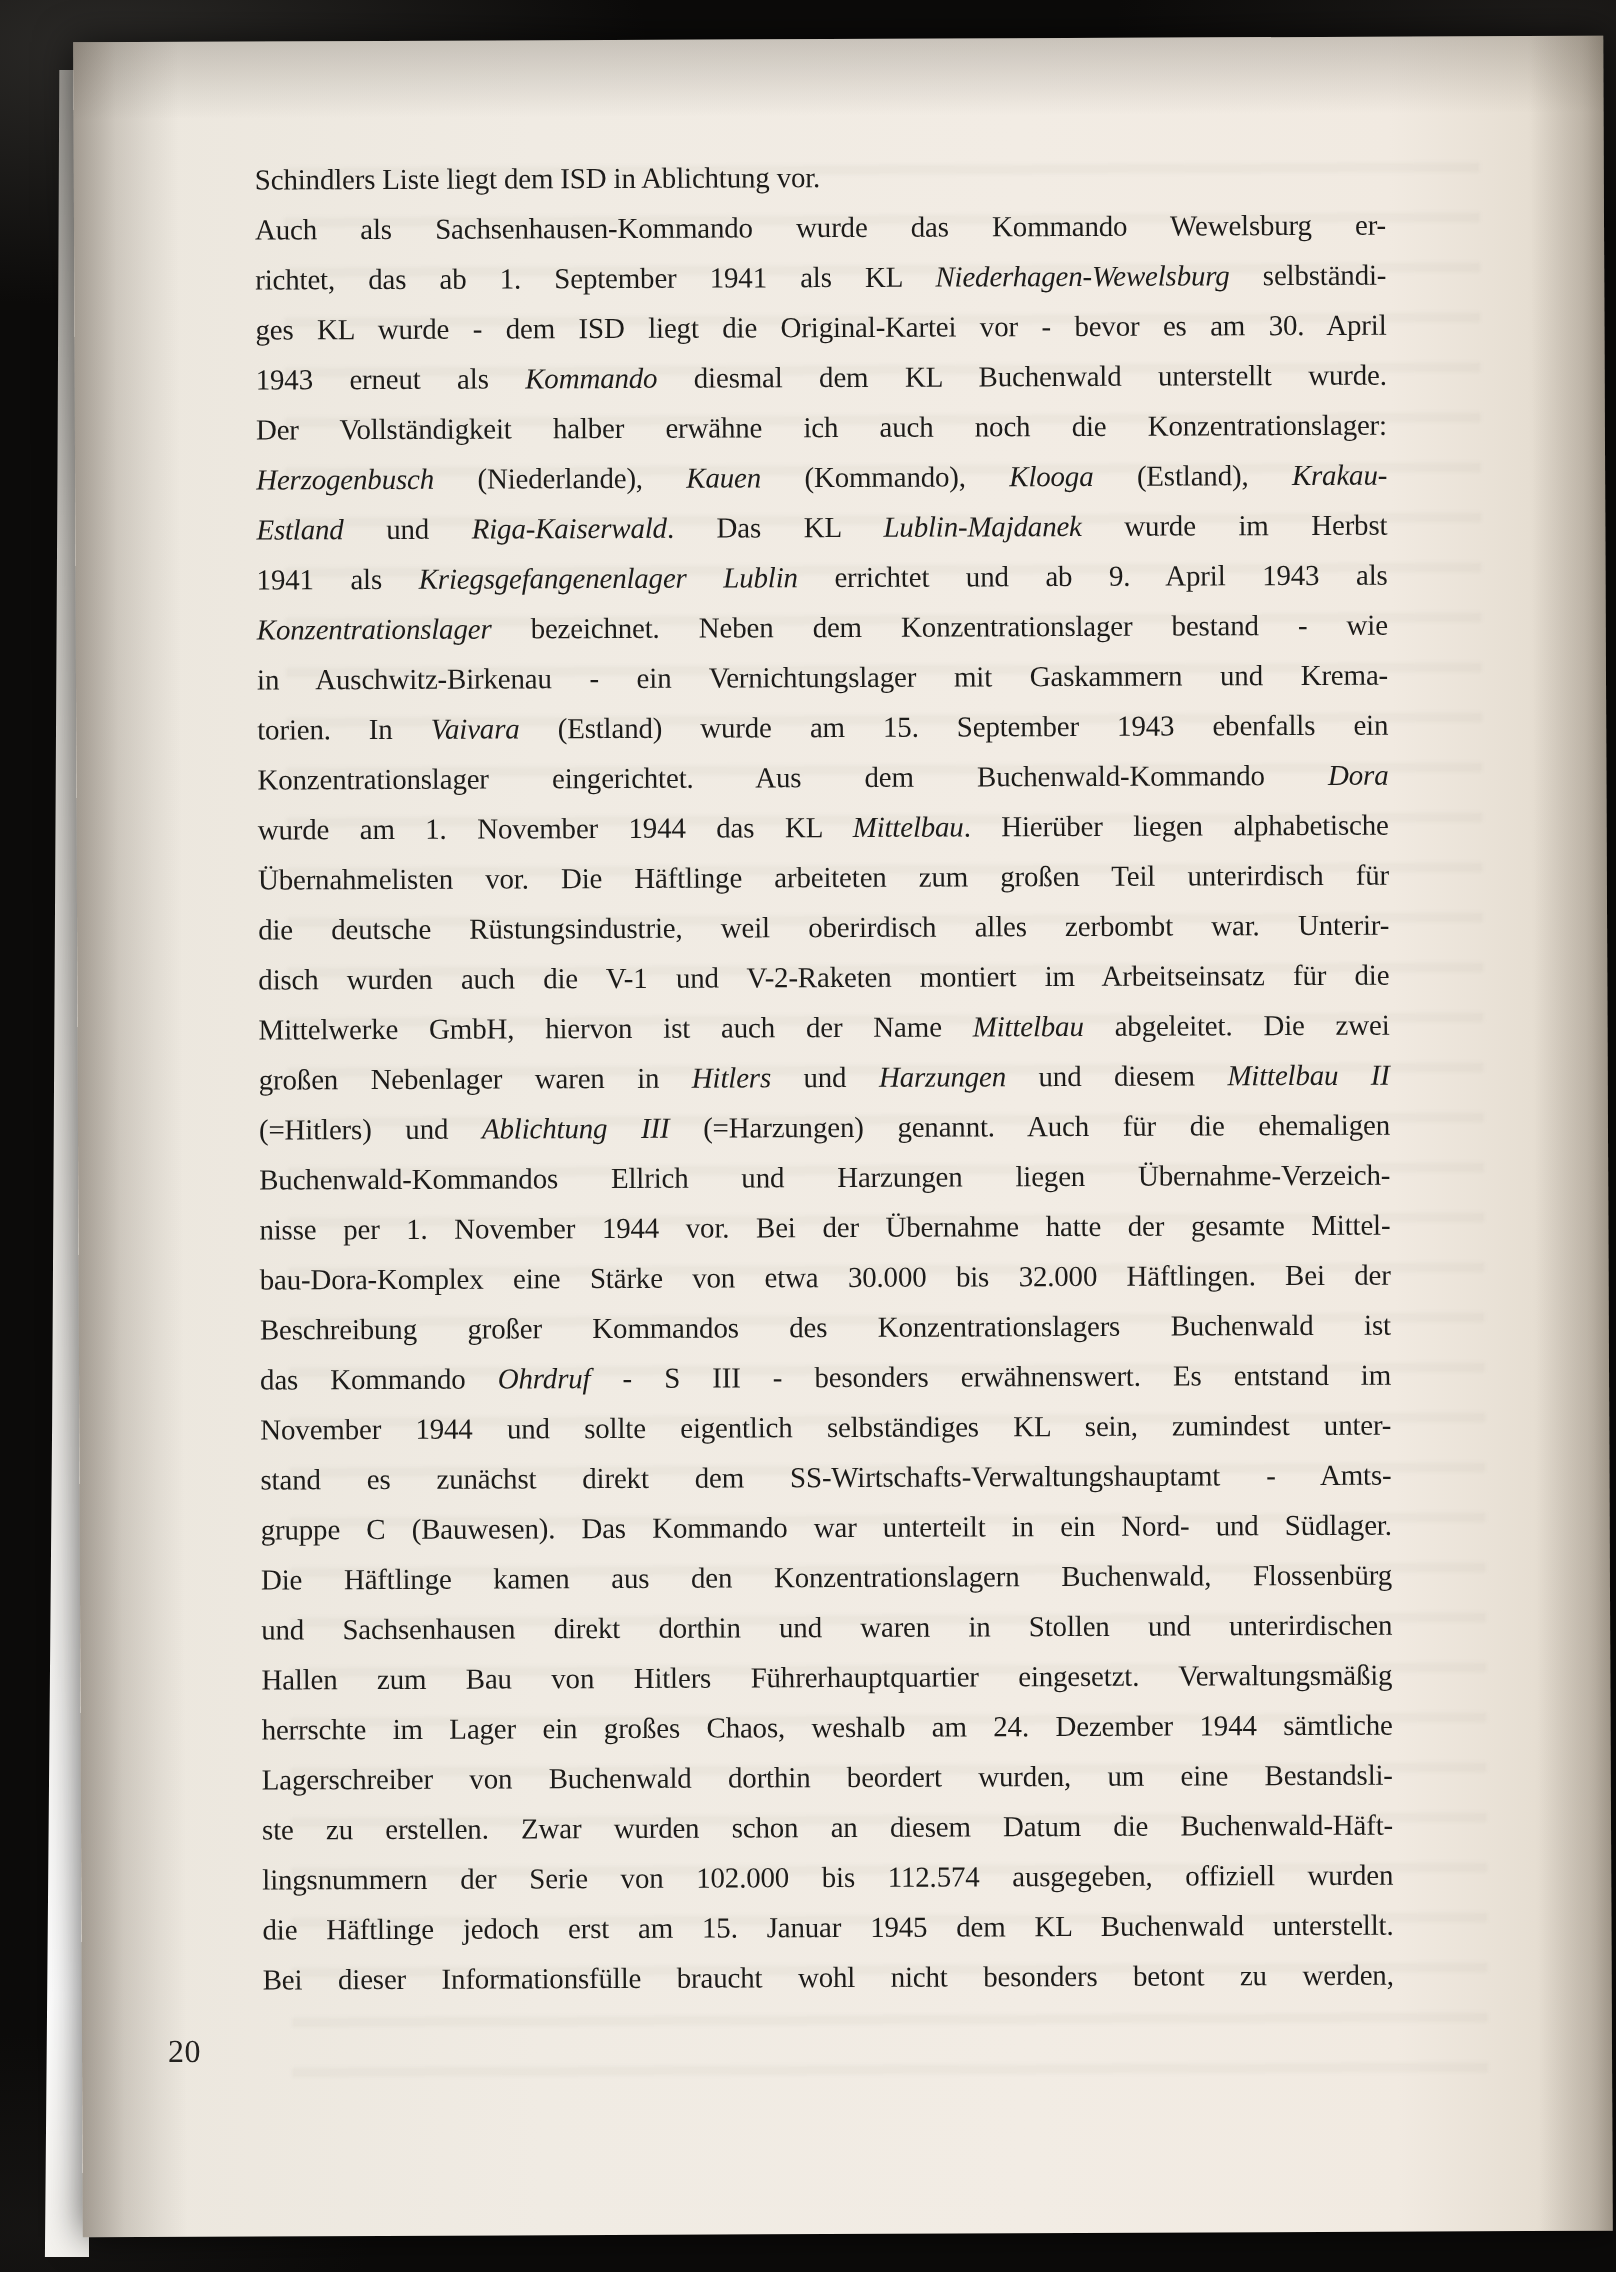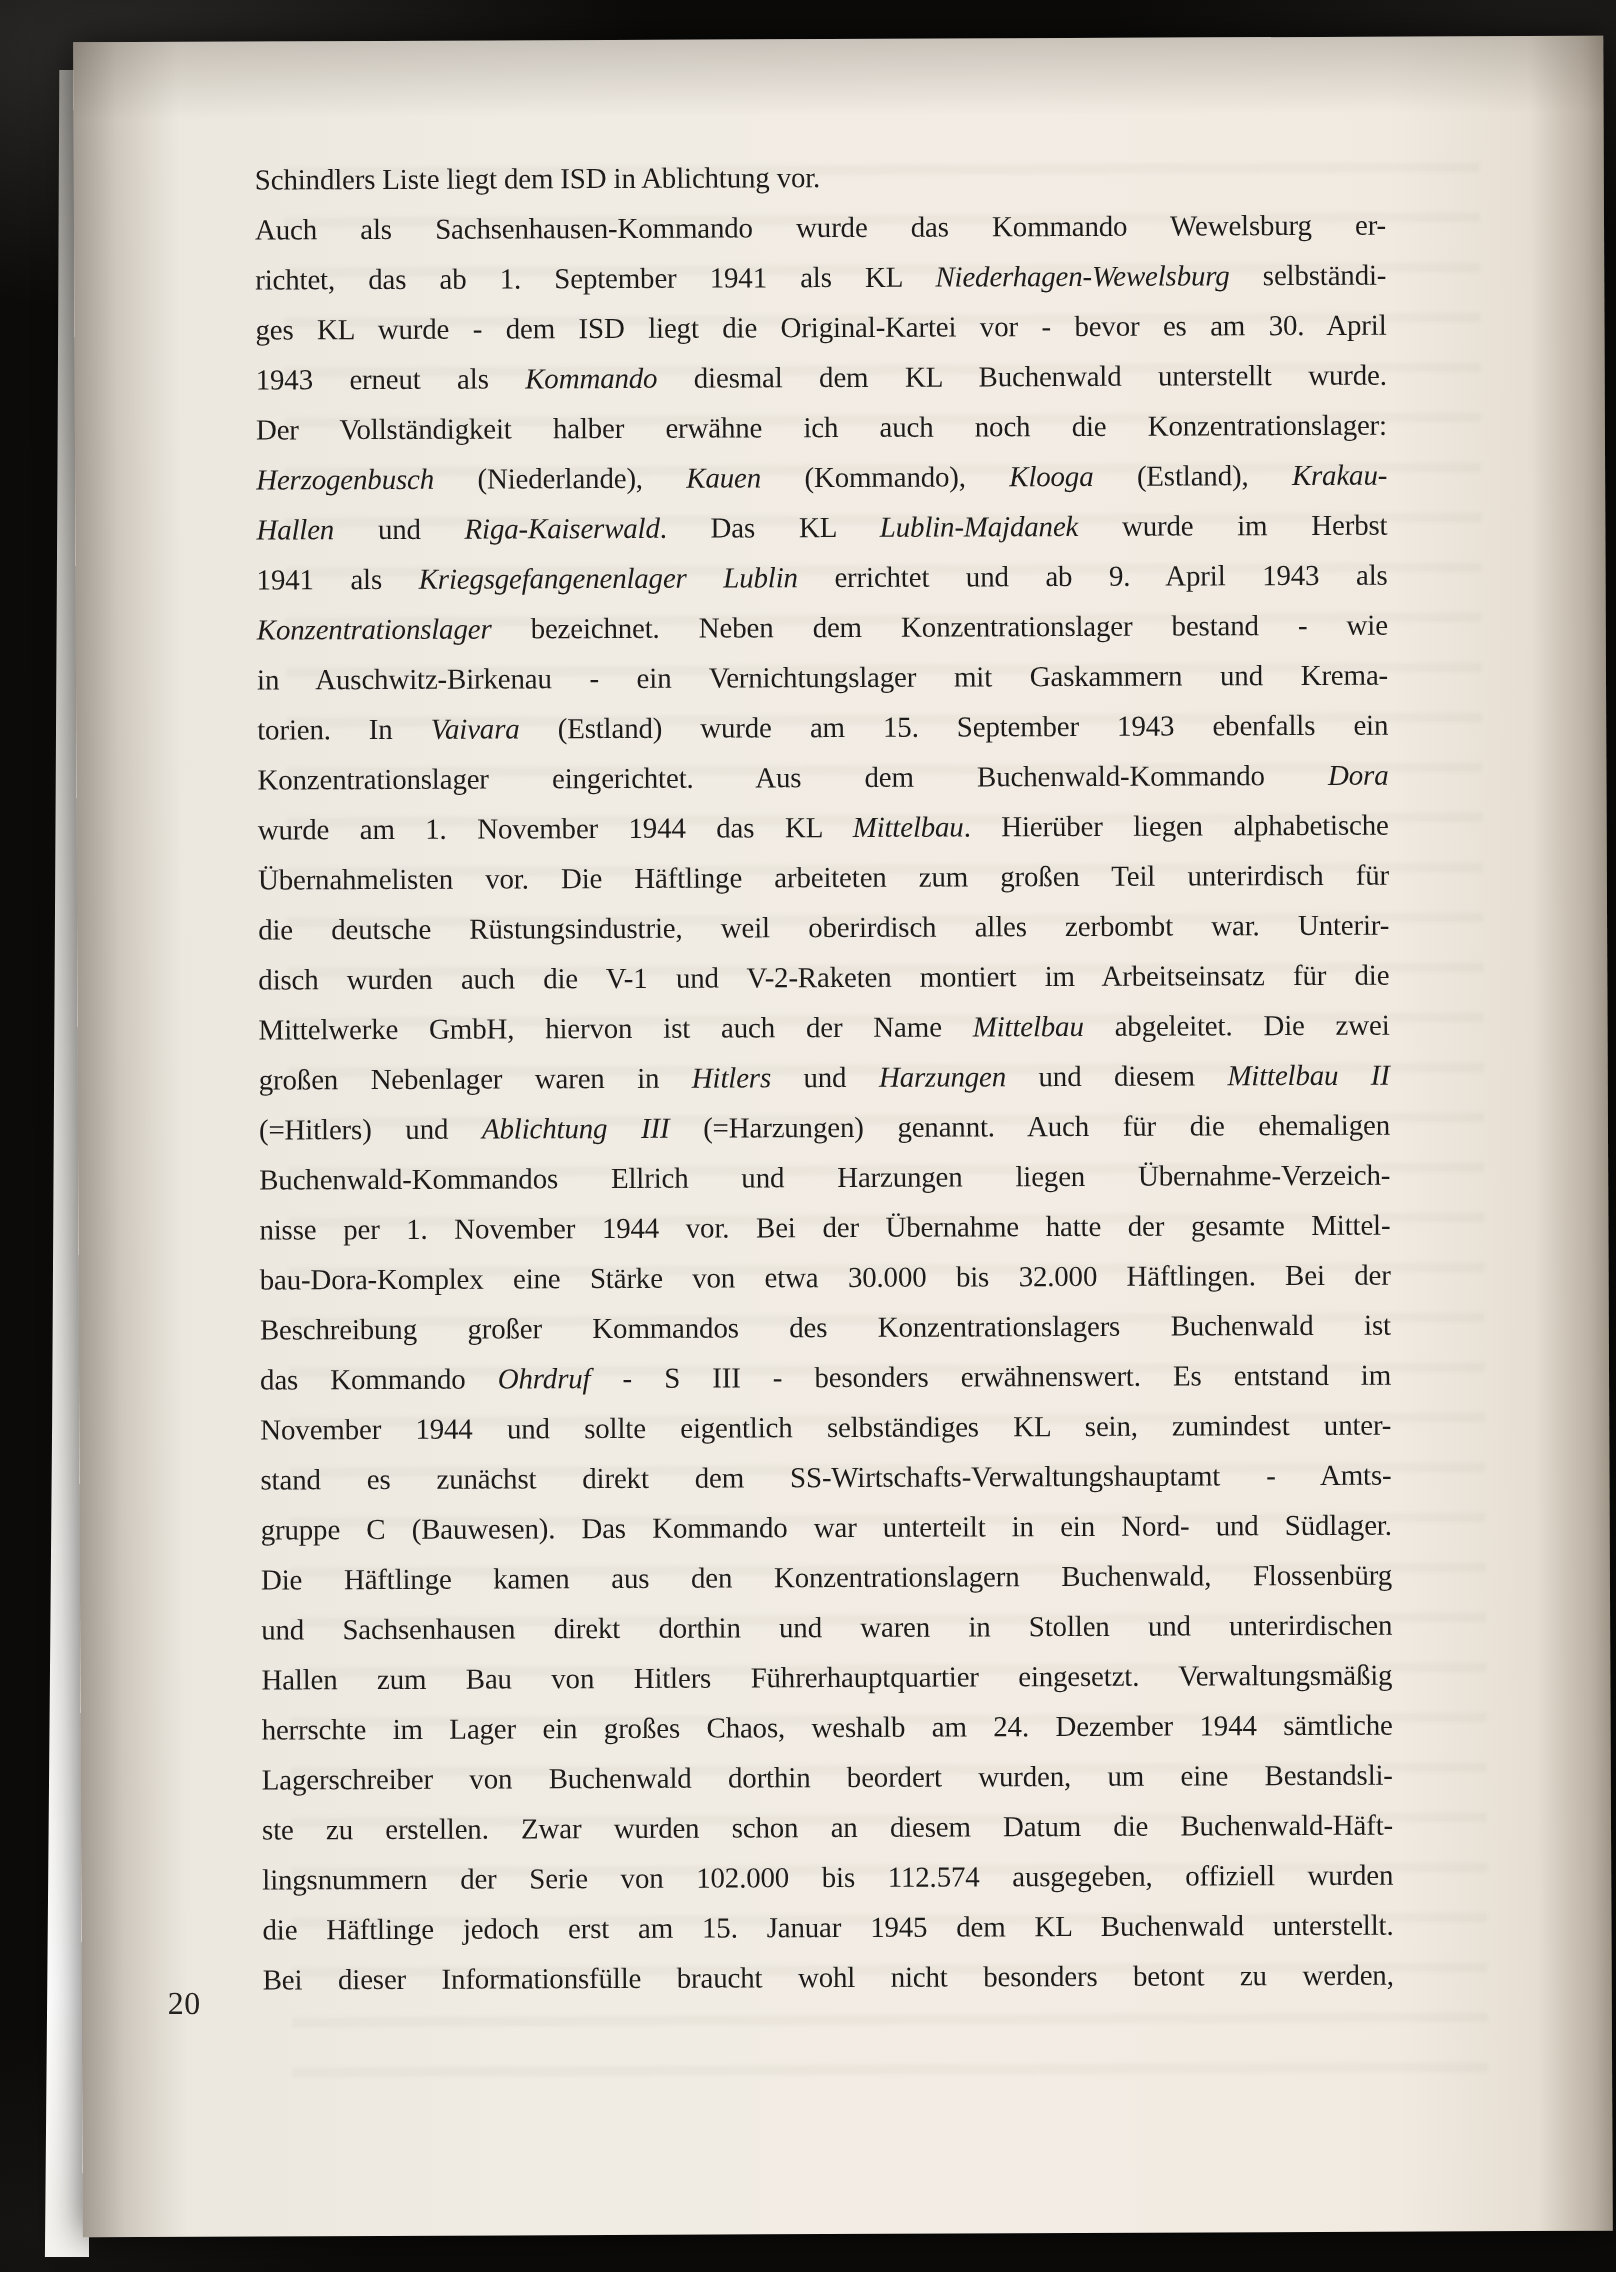--- a/index.html
+++ b/index.html
@@ -49,21 +49,21 @@
     filter:blur(1.6px);
   }
   .text-block{
     position:absolute;left:181px;top:113px;width:1131px;
     color:#1d1c1a;font-size:29px;line-height:50px;letter-spacing:-0.2px;
   }
   .line{text-align:justify;}
   .line.just{text-align-last:justify;}
   .it{font-style:italic;}
   .page-number{
-    position:absolute;left:86px;top:1943px;
+    position:absolute;left:86px;top:1991px;
     font-size:32px;color:#23211e;letter-spacing:0.4px;
   }
 </style>
 </head>
 <body>
 
 <div class="bg-vignette"></div>
 
 <div class="under-pages"></div>
 
@@ -74,21 +74,21 @@
   <div class="ghost-bleedthrough"></div>
 
   <div class="text-block">
       <div class="line"><span>Schindlers Liste liegt dem ISD in Ablichtung vor.</span></div>
       <div class="line just"><span>Auch als Sachsenhausen-Kommando wurde das Kommando Wewelsburg er-</span></div>
       <div class="line just"><span>richtet, das ab 1. September 1941 als KL </span><span class="it">Niederhagen-Wewelsburg</span><span> selbständi-</span></div>
       <div class="line just"><span>ges KL wurde - dem ISD liegt die Original-Kartei vor - bevor es am 30. April</span></div>
       <div class="line just"><span>1943 erneut als </span><span class="it">Kommando</span><span> diesmal dem KL Buchenwald unterstellt wurde.</span></div>
       <div class="line just"><span>Der Vollständigkeit halber erwähne ich auch noch die Konzentrationslager:</span></div>
       <div class="line just"><span class="it">Herzogenbusch</span><span> (Niederlande), </span><span class="it">Kauen</span><span> (Kommando), </span><span class="it">Klooga</span><span> (Estland), </span><span class="it">Krakau-</span></div>
-      <div class="line just"><span class="it">Hallen</span><span> und </span><span class="it">Riga-Kaiserwald</span><span>. Das KL </span><span class="it">Lublin-Majdanek</span><span> wurde im Herbst</span></div>
+      <div class="line just"><span class="it">Estland</span><span> und </span><span class="it">Riga-Kaiserwald</span><span>. Das KL </span><span class="it">Lublin-Majdanek</span><span> wurde im Herbst</span></div>
       <div class="line just"><span>1941 als </span><span class="it">Kriegsgefangenenlager Lublin</span><span> errichtet und ab 9. April 1943 als</span></div>
       <div class="line just"><span class="it">Konzentrationslager</span><span> bezeichnet. Neben dem Konzentrationslager bestand - wie</span></div>
       <div class="line just"><span>in Auschwitz-Birkenau - ein Vernichtungslager mit Gaskammern und Krema-</span></div>
       <div class="line just"><span>torien. In </span><span class="it">Vaivara</span><span> (Estland) wurde am 15. September 1943 ebenfalls ein</span></div>
       <div class="line just"><span>Konzentrationslager eingerichtet. Aus dem Buchenwald-Kommando </span><span class="it">Dora</span></div>
       <div class="line just"><span>wurde am 1. November 1944 das KL </span><span class="it">Mittelbau</span><span>. Hierüber liegen alphabetische</span></div>
       <div class="line just"><span>Übernahmelisten vor. Die Häftlinge arbeiteten zum großen Teil unterirdisch für</span></div>
       <div class="line just"><span>die deutsche Rüstungsindustrie, weil oberirdisch alles zerbombt war. Unterir-</span></div>
       <div class="line just"><span>disch wurden auch die V-1 und V-2-Raketen montiert im Arbeitseinsatz für die</span></div>
       <div class="line just"><span>Mittelwerke GmbH, hiervon ist auch der Name </span><span class="it">Mittelbau</span><span> abgeleitet. Die zwei</span></div>

